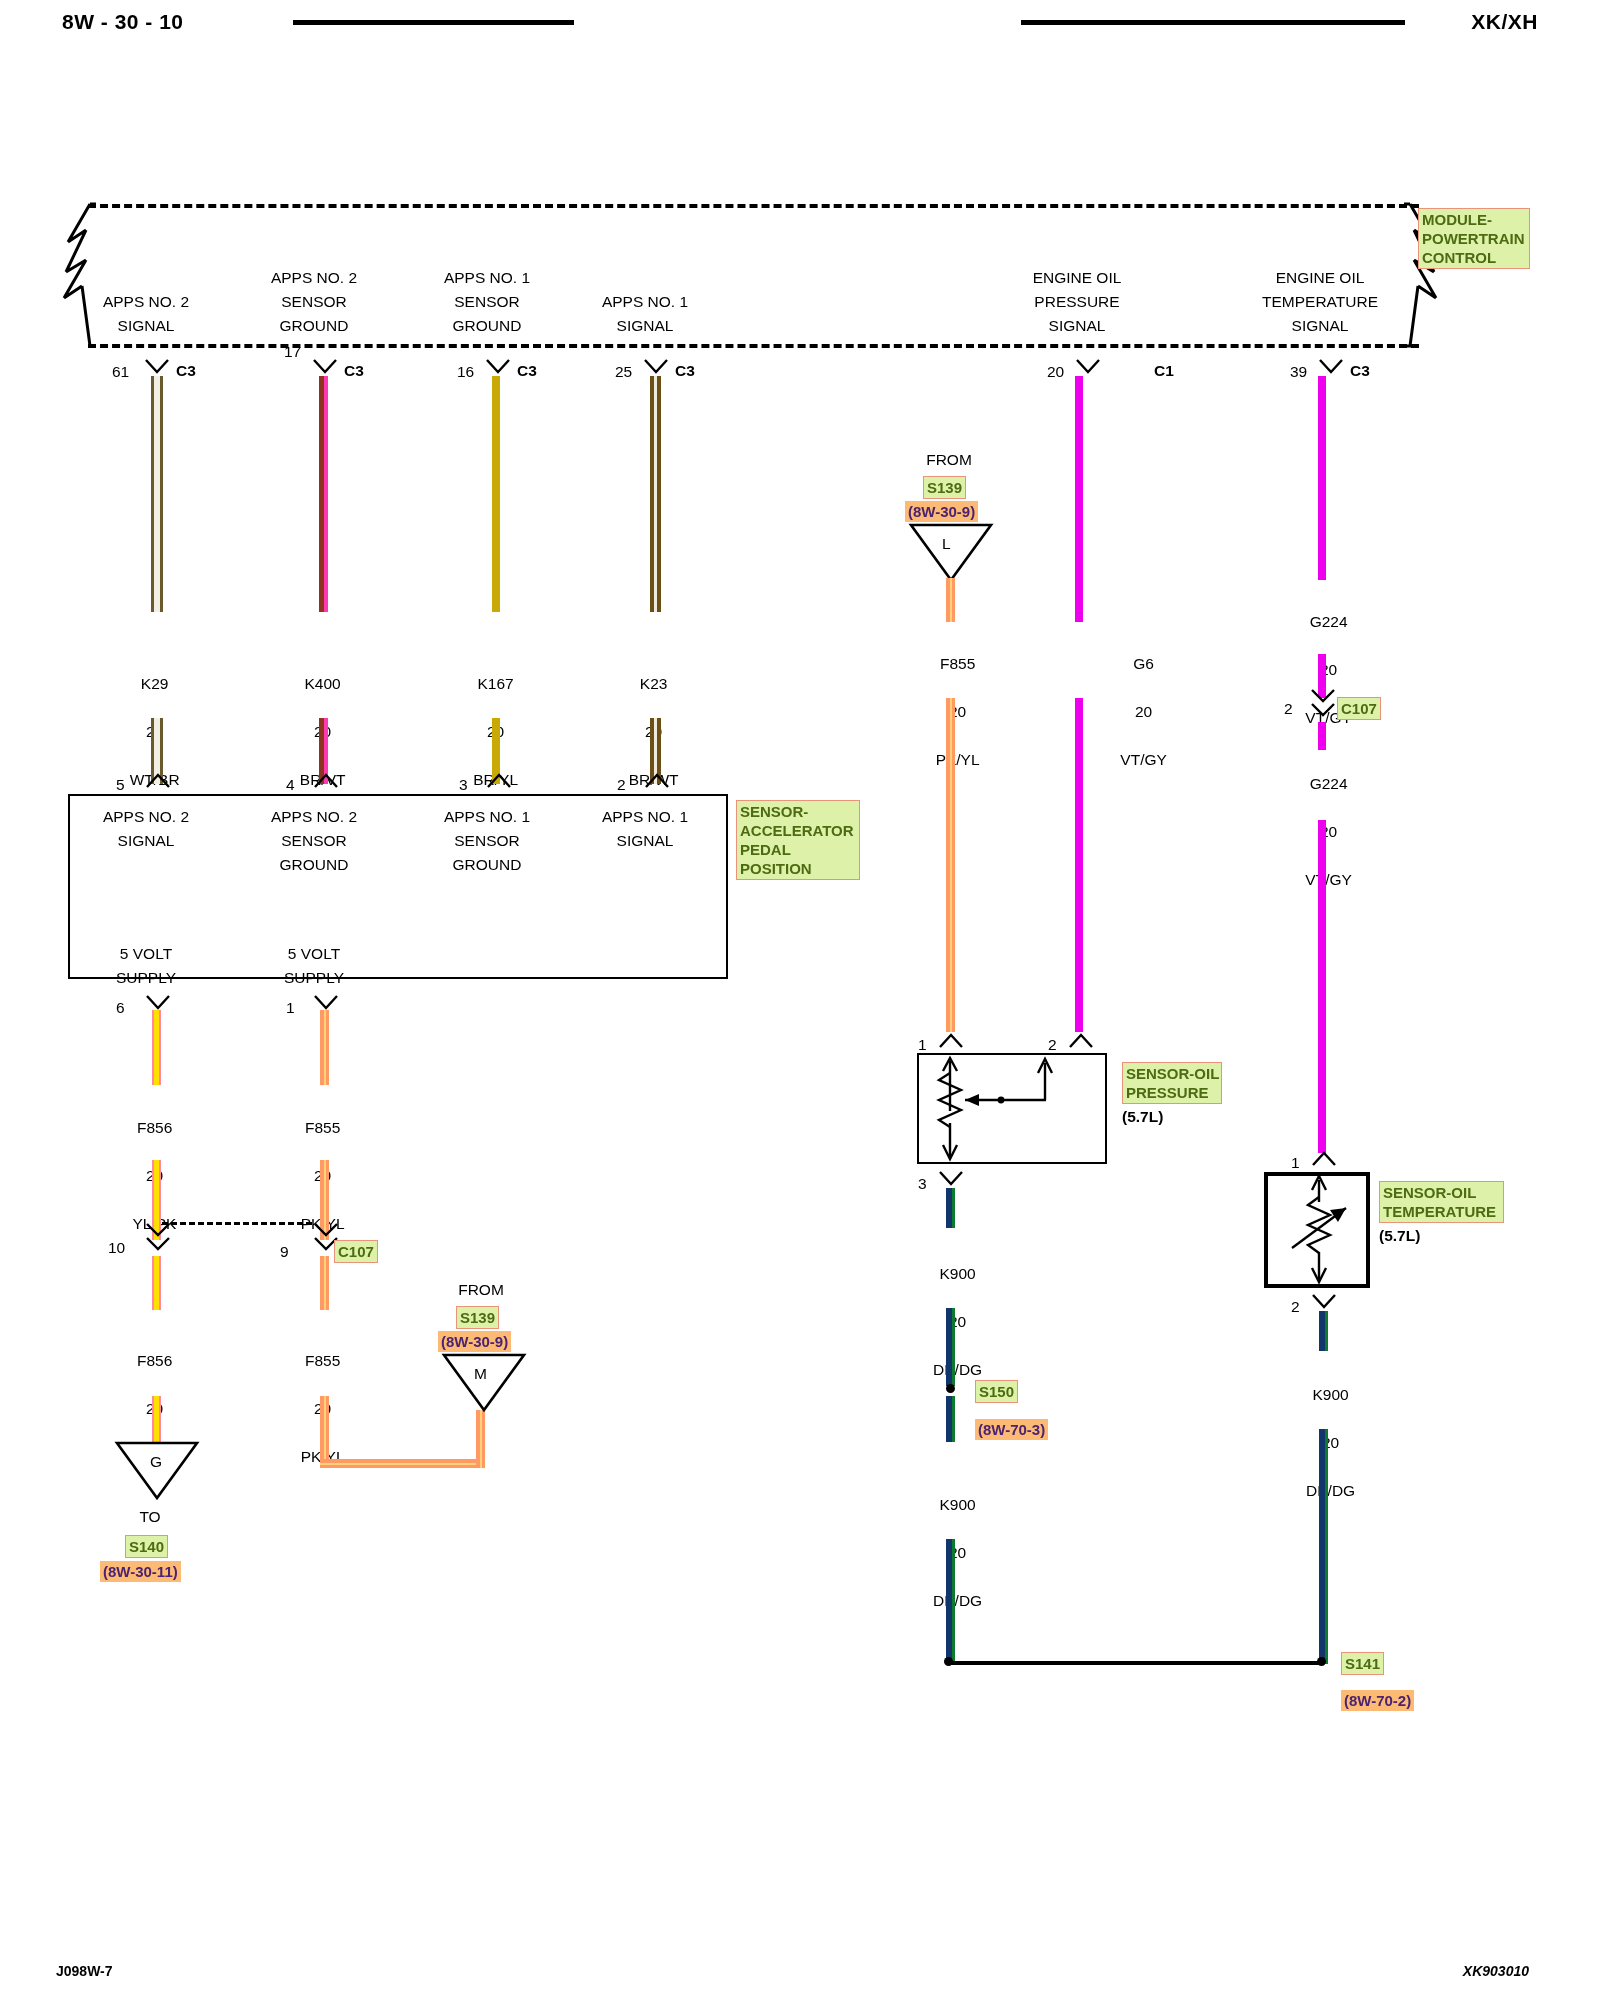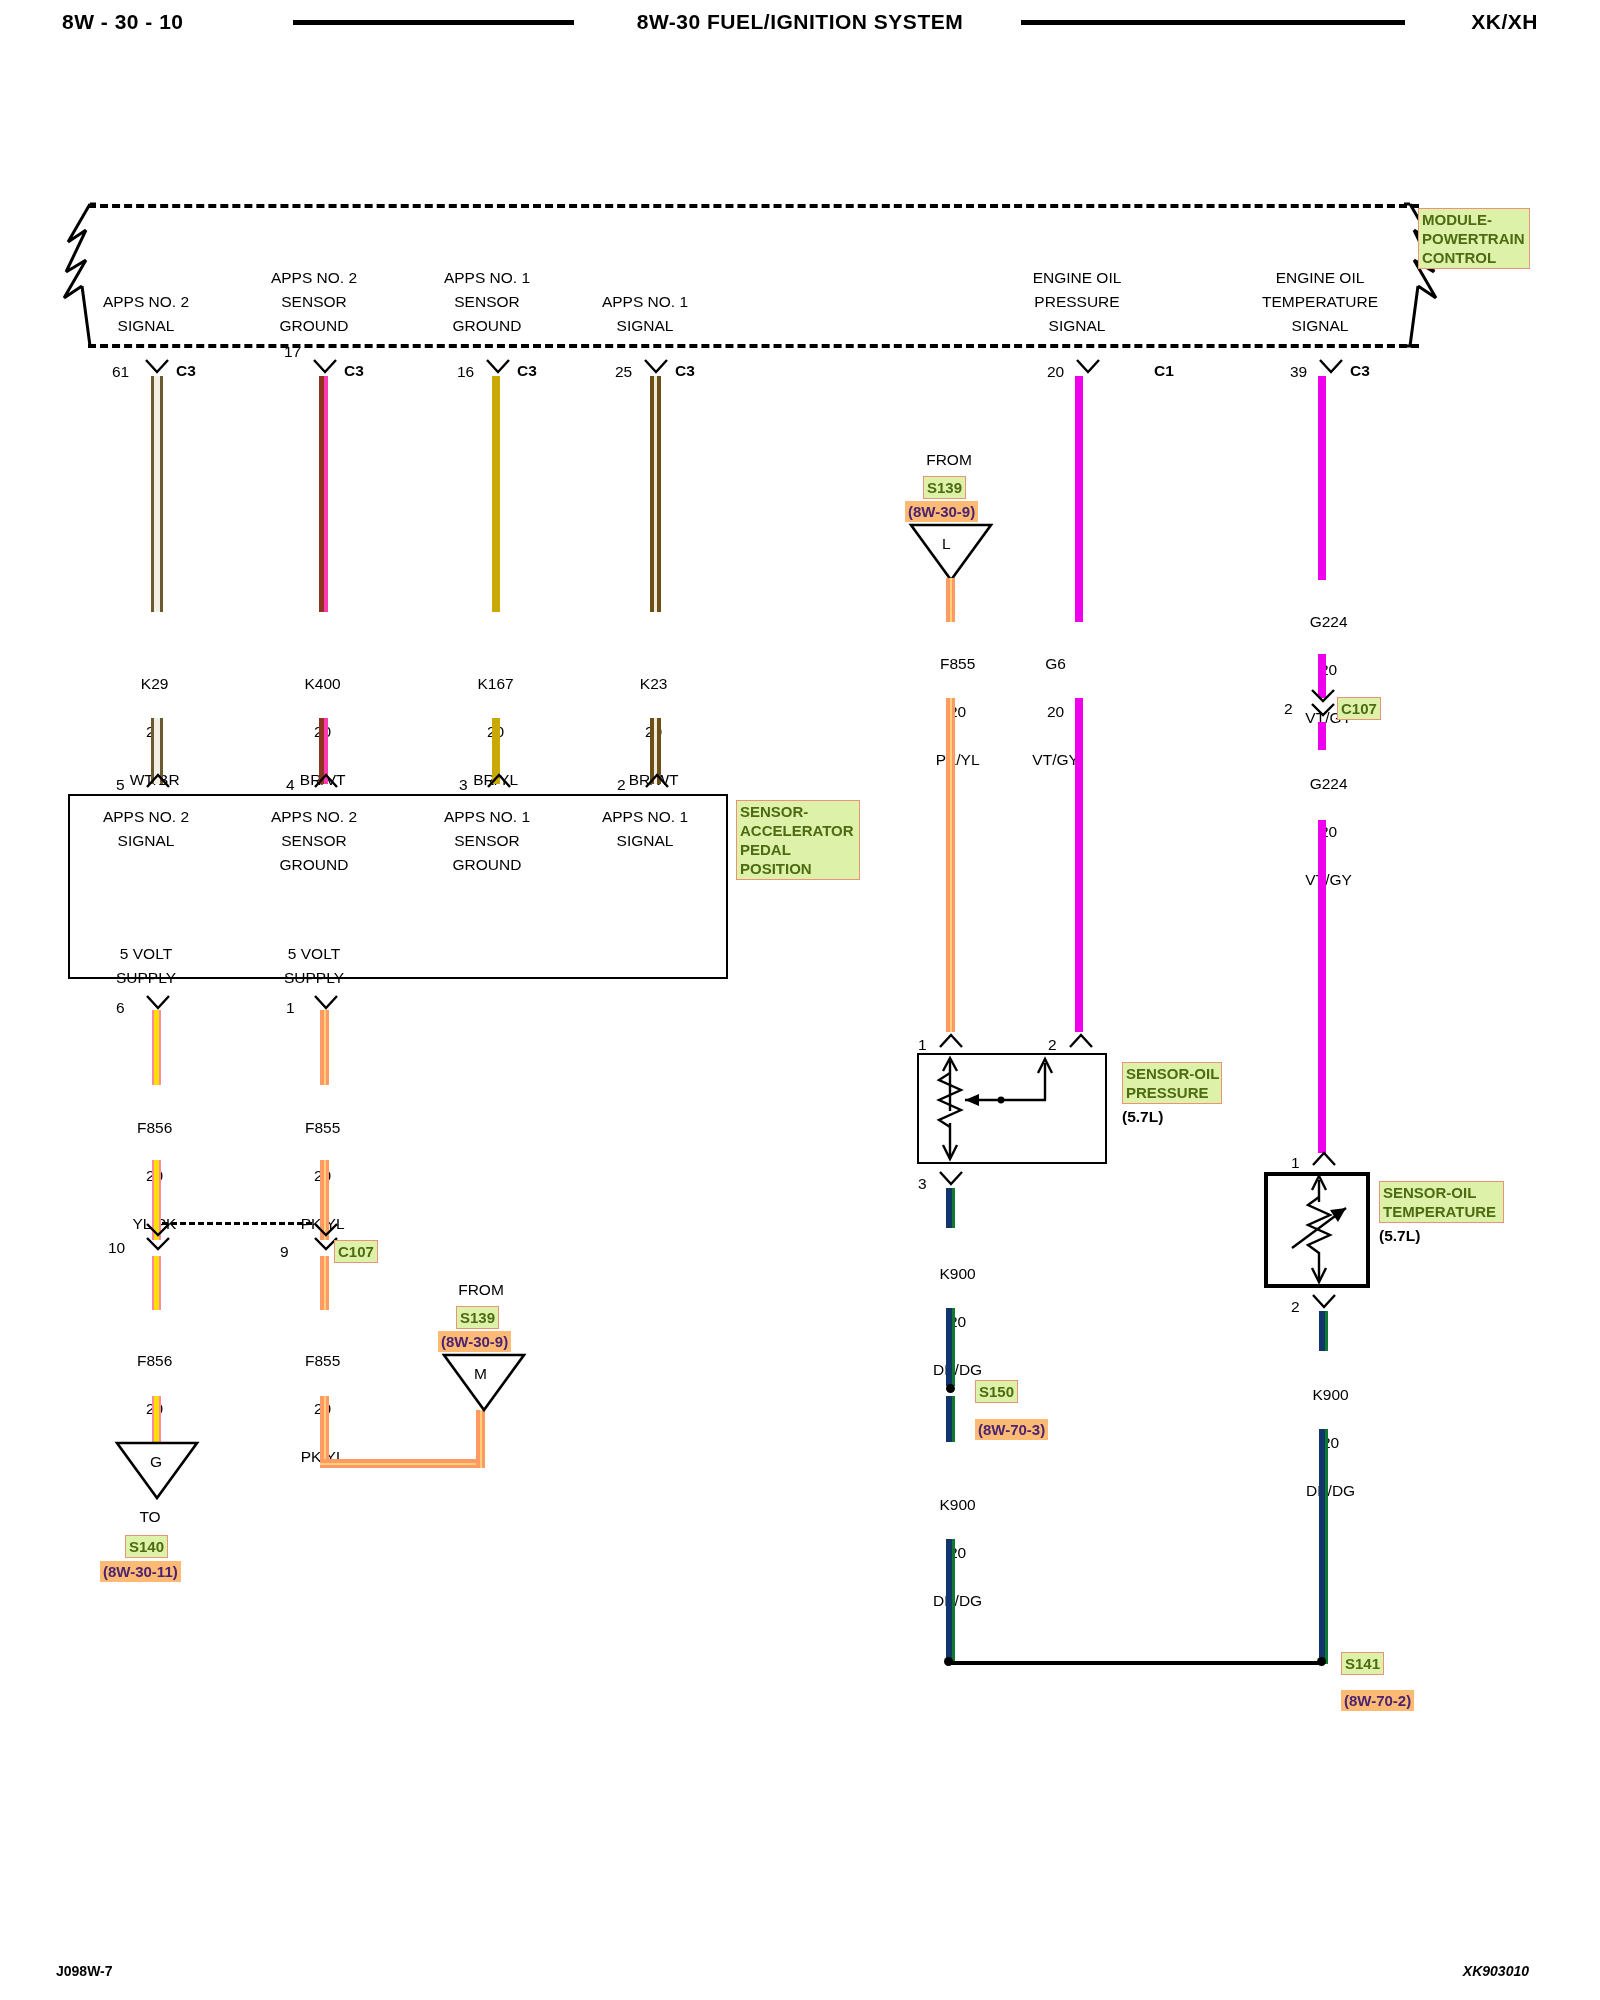--- a/index.html
+++ b/index.html
@@ -49,21 +49,20 @@
 
   .dot{position:absolute;width:9px;height:9px;border-radius:50%;background:#000;}
   .hline{position:absolute;background:#000;height:4px;}
 </style>
 </head>
 <body>
 
 <div id="sheet">
 
   <div class="hdr" id="hdr-page">8W - 30 - 10</div>
-  <div class="hdr" id="hdr-title">8W-30 FUEL/IGNITION SYSTEM</div>
   <div class="hdr" id="hdr-model">XK/XH</div>
   <div class="hdr-rule" id="hdr-rule-l"></div>
   <div class="hdr-rule" id="hdr-rule-r"></div>
 
   <div class="dash-h" style="left:88px;top:204px;width:1331px;"></div>
 
   <div class="dash-h" style="left:88px;top:344px;width:1331px;"></div>
 
   <svg class="mod-edge" style="left:56px;top:200px;" width="46" height="150" viewBox="0 0 46 150">
     <path d="M34 4 L40 4 M34 4 L12 42 M12 42 L30 30 M30 30 L10 72
@@ -306,21 +305,21 @@
               background:linear-gradient(90deg,#ff9a64 0 4px,#ffd27a 4px 6px,#ff9a64 6px 9px);"></div>
   <div class="t tc" style="left:949px;top:628px;">
     <span>F855</span><br>
     <span>20</span><br>
     <span>PK/YL</span>
   </div>
   <div class="w" style="left:946px;top:698px;width:9px;height:334px;
               background:linear-gradient(90deg,#ff9a64 0 4px,#ffd27a 4px 6px,#ff9a64 6px 9px);"></div>
 
   <div class="w" style="left:1075px;top:376px;width:8px;height:246px;background:#ee00ee;"></div>
-  <div class="t tc" style="left:1047px;top:628px;">
+  <div class="t tc" style="left:1135px;top:628px;">
     <span>G6</span><br>
     <span>20</span><br>
     <span>VT/GY</span>
   </div>
   <div class="w" style="left:1075px;top:698px;width:8px;height:334px;background:#ee00ee;"></div>
 
   <div class="t" style="left:918px;top:1033px;">1</div>
   <svg class="gl" style="left:938px;top:1032px;" width="26" height="18">
       <path d="M2 15 L13 3 L24 15" fill="none" stroke="#000" stroke-width="2.4"></path>
     </svg>

